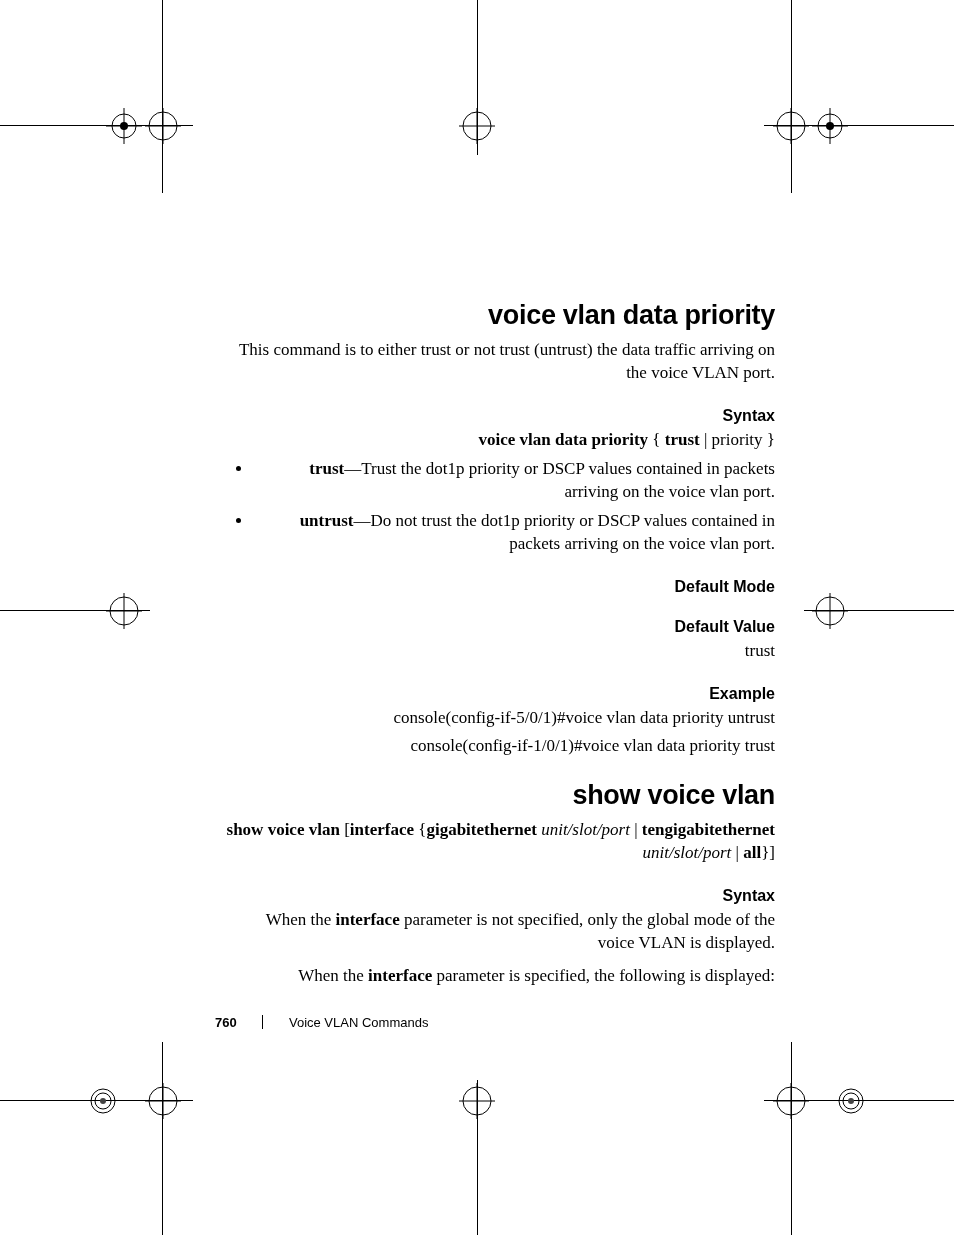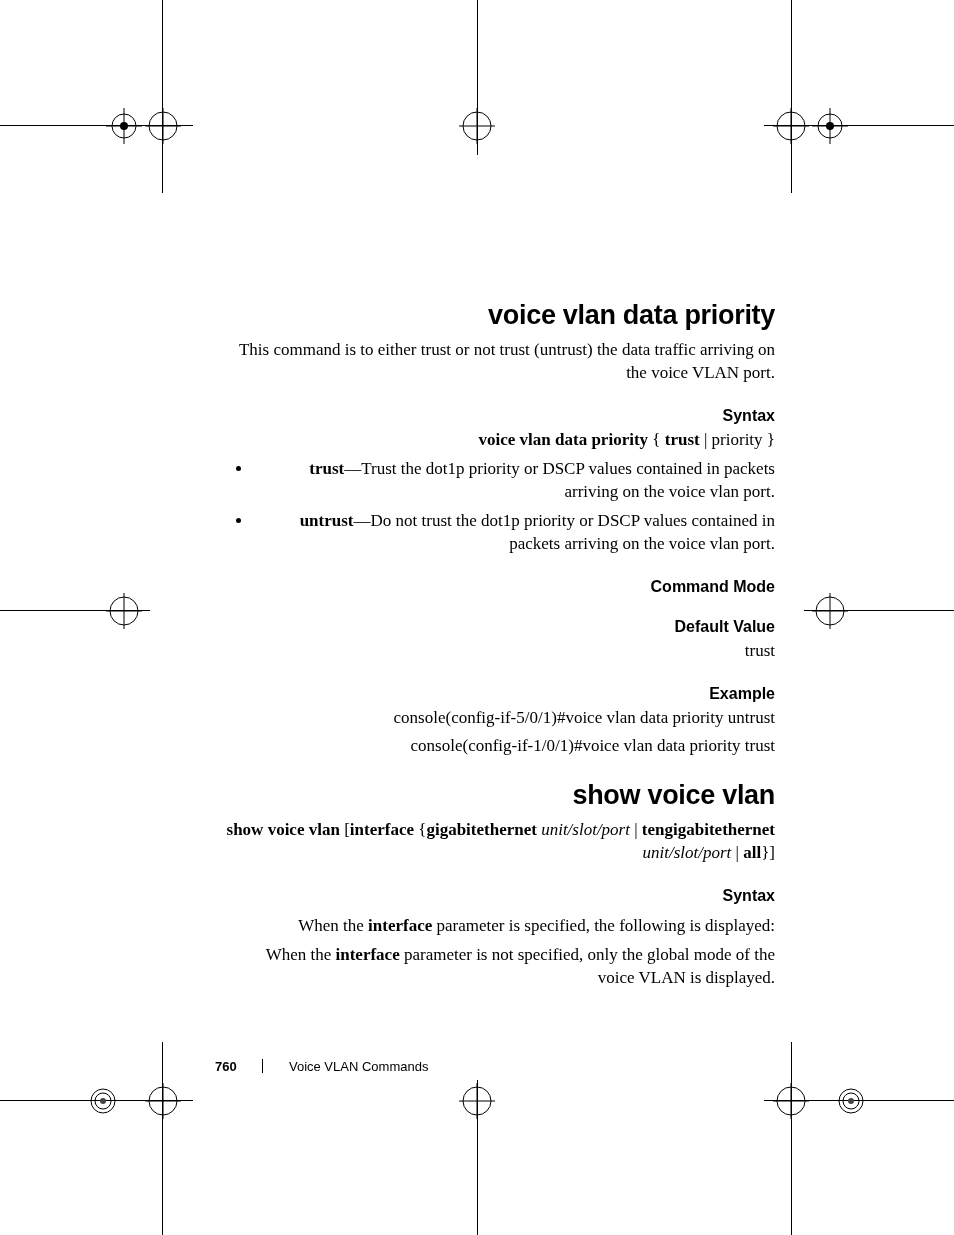--- a/index.html
+++ b/index.html
@@ -52,21 +52,20 @@
   }
   .indent {
     margin-left: 38px;
   }
   .footer {
     position: absolute;
     left: 215px;
     top: 1015px;
     font-family: Helvetica, Arial, sans-serif;
     font-size: 13px;
-    margin-top: 44px;
   }
   .footer .pg {
     font-weight: 700;
     margin-right: 22px;
   }
   .footer .sep {
     display: inline-block;
     width: 1px;
     height: 14px;
     background: #000;
@@ -206,40 +205,40 @@
 
   <h2>Syntax</h2>
   <p>
     <span class="b">voice vlan data priority</span><span> { </span><span class="b">trust</span><span> | </span><span>priority }</span>
   </p>
   <ul>
     <li><span class="b">trust</span><span>—Trust the dot1p priority or DSCP values contained in packets arriving on the voice vlan port.</span></li>
     <li><span class="b">untrust</span><span>—Do not trust the dot1p priority or DSCP values contained in packets arriving on the voice vlan port.</span></li>
   </ul>
 
-  <h2>Command Mode</h2>
+  <h2>Default Mode</h2>
 
   <h2>Default Value</h2>
   <p>trust</p>
 
   <h2>Example</h2>
   <p>console(config-if-5/0/1)#voice vlan data priority untrust</p>
   <p style="margin-top:4px;">console(config-if-1/0/1)#voice vlan data priority trust</p>
 
   <h1 style="margin-top:22px;">show voice vlan</h1>
   <p>
     <span class="b">show voice vlan</span><span> [</span><span class="b">interface</span><span> {</span><span class="b">gigabitethernet</span><span class="i"> unit/slot/port</span><span> | </span><span class="b">tengigabitethernet</span><span class="i"> unit/slot/port </span><span> | </span><span class="b">all</span><span>}]</span>
   </p>
 
   <h2>Syntax</h2>
+  <p class="indent">
+    <span>When the </span><span class="b">interface</span><span> parameter is not specified, only the global mode of the voice VLAN is displayed.</span>
+  </p>
   <p class="indent" style="margin-top:10px;">
     <span>When the </span><span class="b">interface</span><span> parameter is specified, the following is displayed:</span>
-  </p>
-  <p class="indent">
-    <span>When the </span><span class="b">interface</span><span> parameter is not specified, only the global mode of the voice VLAN is displayed.</span>
   </p>
 
 </div>
 
 <div class="footer">
   <span class="pg">760</span>
   <span class="sep"></span>
   <span>Voice VLAN Commands</span>
 </div>
 

